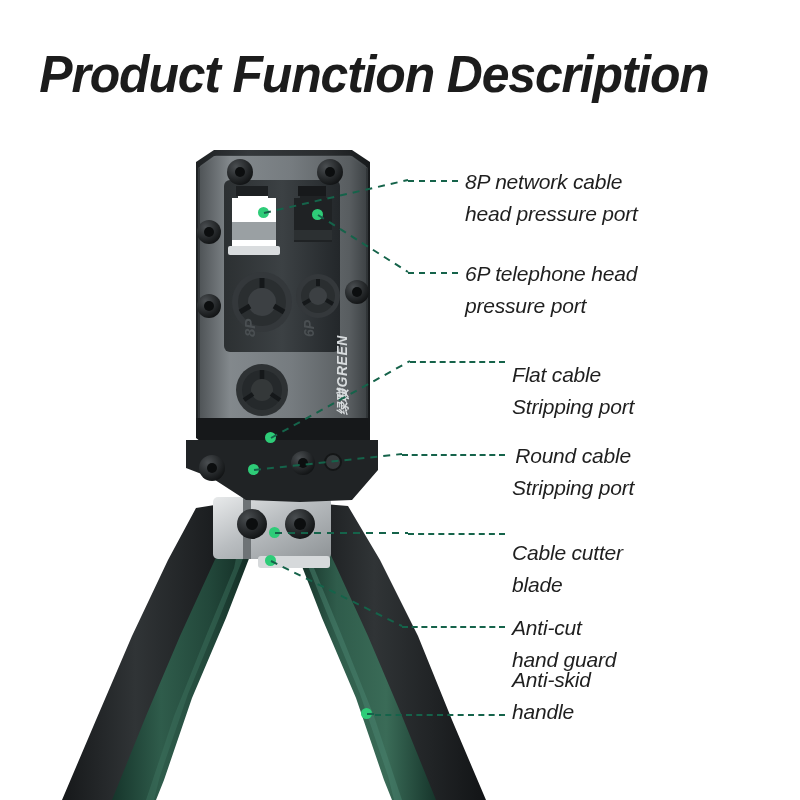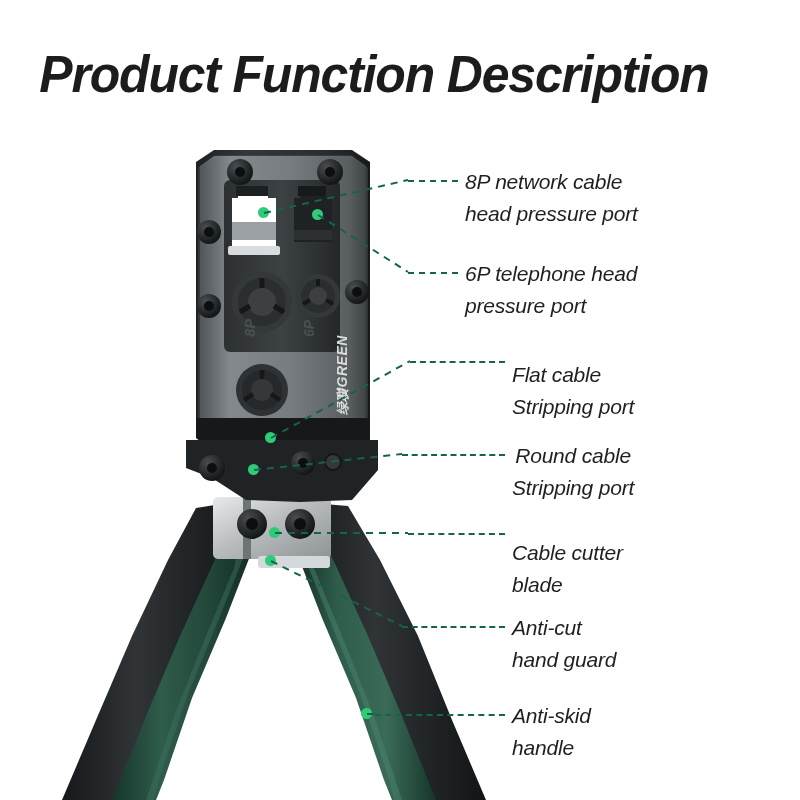--- a/index.html
+++ b/index.html
@@ -252,21 +252,21 @@
     <div>
       <span class="dot" style="left:265px;top:555px;"></span>
       <span class="leader" style="left:402px;top:626px;width:103px;"></span>
       <div class="callout" style="left:512px;top:612px;">Anti-cut
 hand guard</div>
     </div>
 
     <div>
       <span class="dot" style="left:361px;top:708px;"></span>
       <span class="leader" style="left:375px;top:714px;width:130px;"></span>
-      <div class="callout" style="left:512px;top:700px;">Anti-skid
+      <div class="callout" style="left:512px;top:664px;">Anti-skid
 handle</div>
     </div>
   </div>
 
   <svg class="art" viewBox="0 0 800 800" style="pointer-events:none;">
     <g stroke="#15634a" stroke-width="2" stroke-dasharray="7 6" fill="none">
       <path d="M264,213 L408,180"></path>
       <path d="M318,215 L408,272"></path>
       <path d="M271,438 L410,361"></path>
       <path d="M254,470 L402,454"></path>

